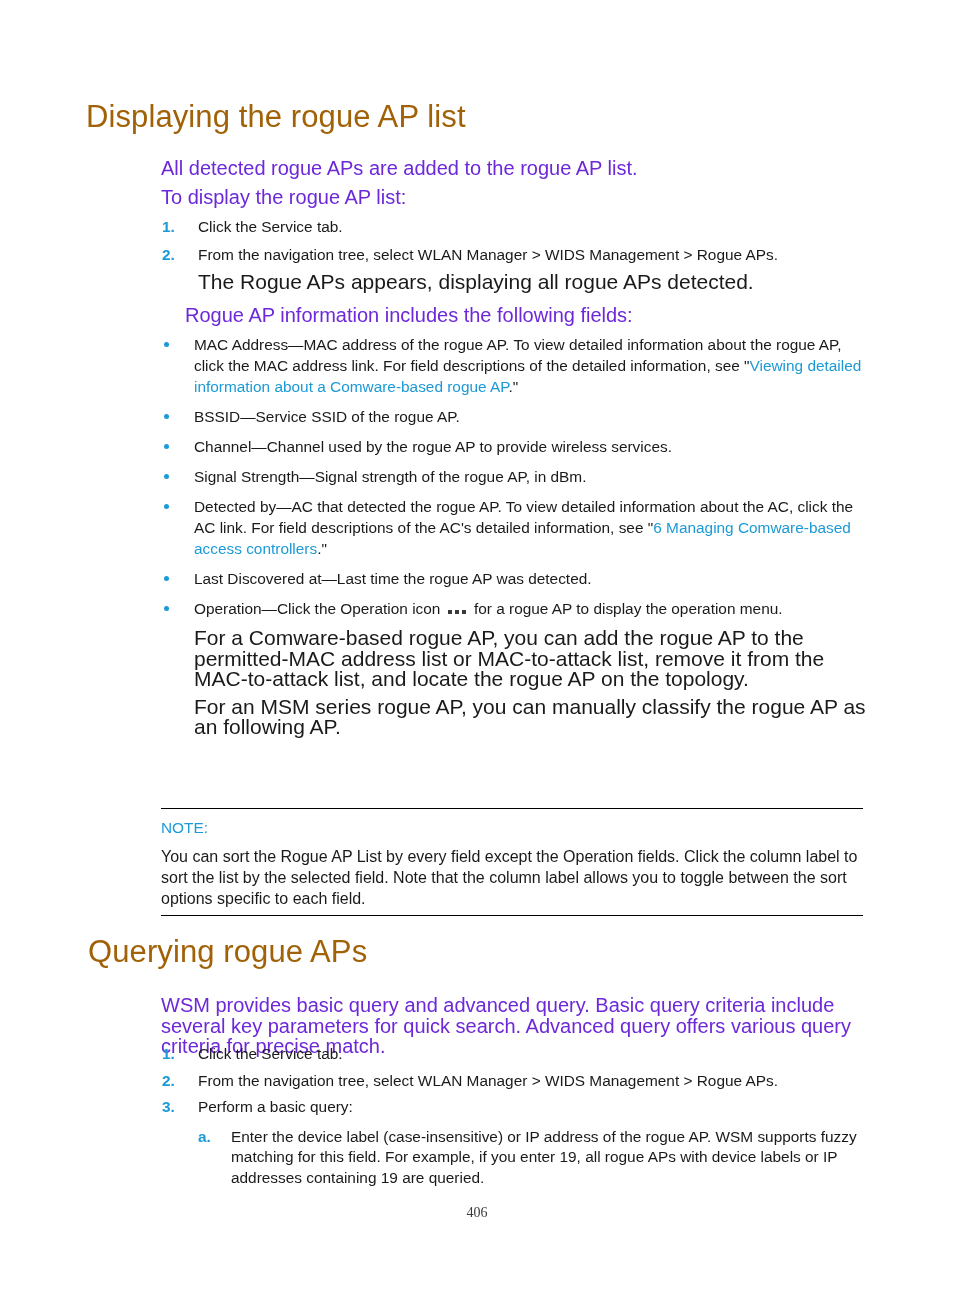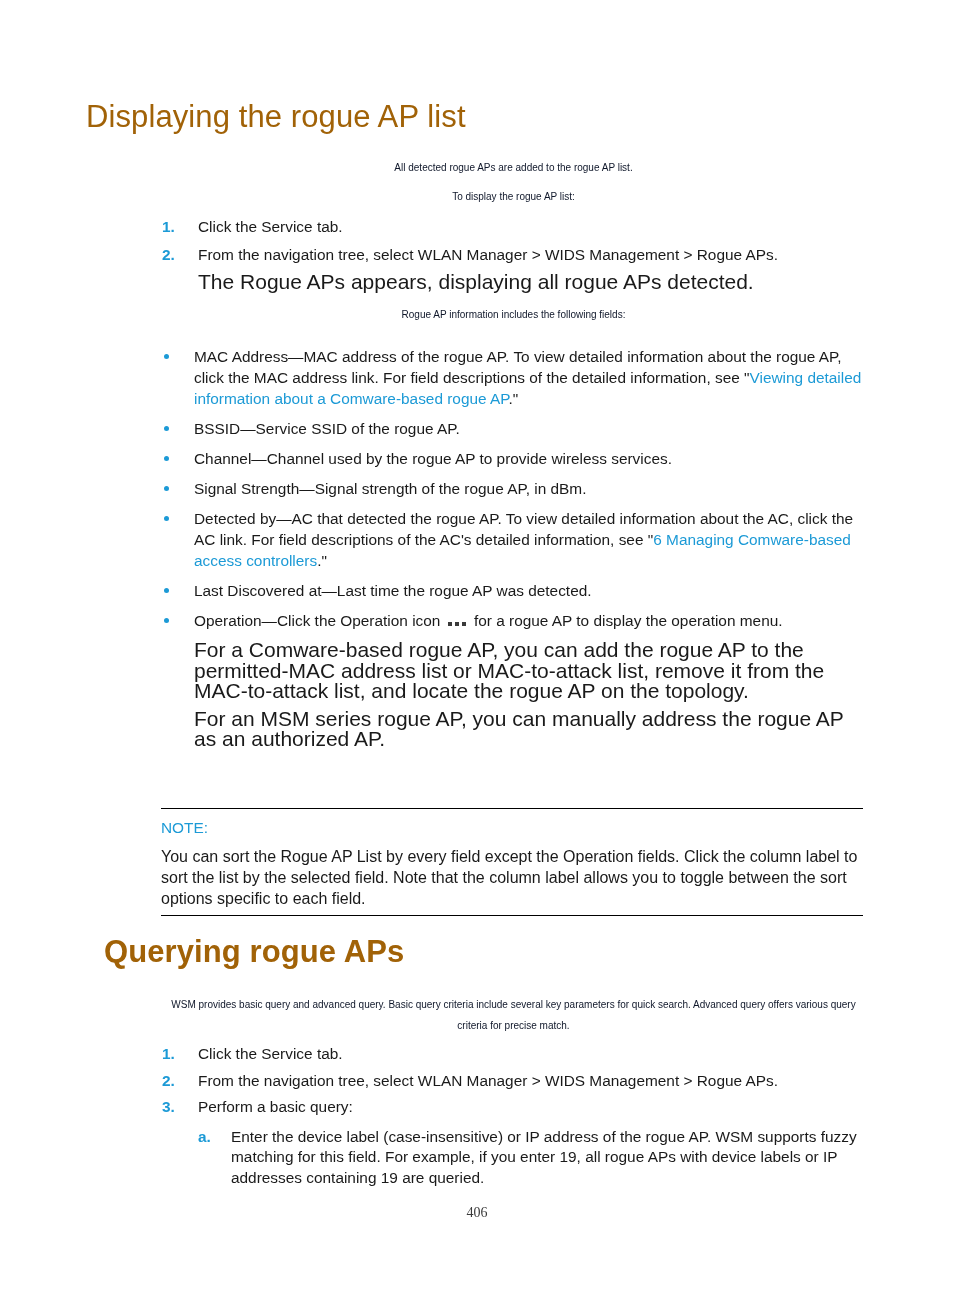--- a/index.html
+++ b/index.html
@@ -28,28 +28,27 @@
     color: #a16207;
     font-weight: normal;
     font-size: 31px;
     line-height: 34px;
     letter-spacing: 0.1px;
     margin: 0;
     padding: 0;
   }
 
   #h1-displaying { position: absolute; left: 86px; top: 100px; }
-  #h1-querying   { position: absolute; left: 104px; top: 935px; font-weight: bold; }
+  #h1-querying   { position: absolute; left: 88px; top: 935px; }
 
   
   .body-text {
-    font-size: 10px;
-    line-height: 20.5px;
-    color: #0f172a;
-    text-align: center;
+    font-size: 20px;
+    line-height: 20.5px;
+    color: #6d28d9;
   }
 
   .indent-block {
     position: absolute;
     left: 161px;
     width: 705px;
   }
 
   b, .bold { font-weight: normal; }
 
@@ -185,23 +184,23 @@
     <div class="olist-item">
       <span class="marker">2.</span>
       <span>From the navigation tree, select </span><b>WLAN Manager</b><span> &gt; </span><b>WIDS Management</b><span> &gt; </span><b>Rogue APs</b><span>.</span>
 
       <div class="sub-para">
         <span>The </span><b>Rogue APs</b><span> appears, displaying all rogue APs detected.</span>
       </div>
     </div>
   </div>
 
-  <div class="indent-block body-text" style="top:305px;">Rogue AP information includes the following fields:</div>
-
-  <div class="blist" style="top:346px;">
+  <div class="indent-block body-text" style="top:305px;margin-left:24px;">Rogue AP information includes the following fields:</div>
+
+  <div class="blist" style="top:334px;">
 
     <div class="blist-item">
       <span class="bullet"></span>
       <b>MAC Address</b><span>—</span><span>MAC address of the rogue AP. To view detailed information about the rogue AP, click the MAC address link. For field descriptions of the detailed information, see "</span><a class="xref" href="#">Viewing detailed information about a Comware-based rogue AP</a><span>."</span>
     </div>
 
 
 
     <div class="blist-item">
       <span class="bullet"></span>
@@ -227,21 +226,21 @@
       <span class="bullet"></span>
       <b>Last Discovered at</b><span>—</span><span>Last time the rogue AP was detected.</span>
     </div>
 
     <div class="blist-item" style="margin-bottom:4px;">
       <span class="bullet"></span>
       <b>Operation</b><span>—</span><span>Click the </span><b>Operation</b><span> icon </span><span class="op-icon"><i></i><i></i><i></i></span><span> for a rogue AP to display the operation menu.</span>
 
       <div class="sub-para">For a Comware-based rogue AP, you can add the rogue AP to the permitted-MAC address list or MAC-to-attack list, remove it from the MAC-to-attack list, and locate the rogue AP on the topology.</div>
 
-      <div class="sub-para">For an MSM series rogue AP, you can manually address the rogue AP as an authorized AP.</div>
+      <div class="sub-para">For an MSM series rogue AP, you can manually classify the rogue AP as an following AP.</div>
     </div>
 
   </div>
 
   <div class="note-block" style="top:808px;">
     <div class="note-label">NOTE:</div>
     <div class="note-body">
       <span>You can sort the </span><b>Rogue AP List</b><span> by every field except the </span><b>Operation</b><span> fields. Click the column label to sort the list by the selected field. Note that the column label allows you to toggle between the sort options specific to each field.</span>
     </div>
   </div>

